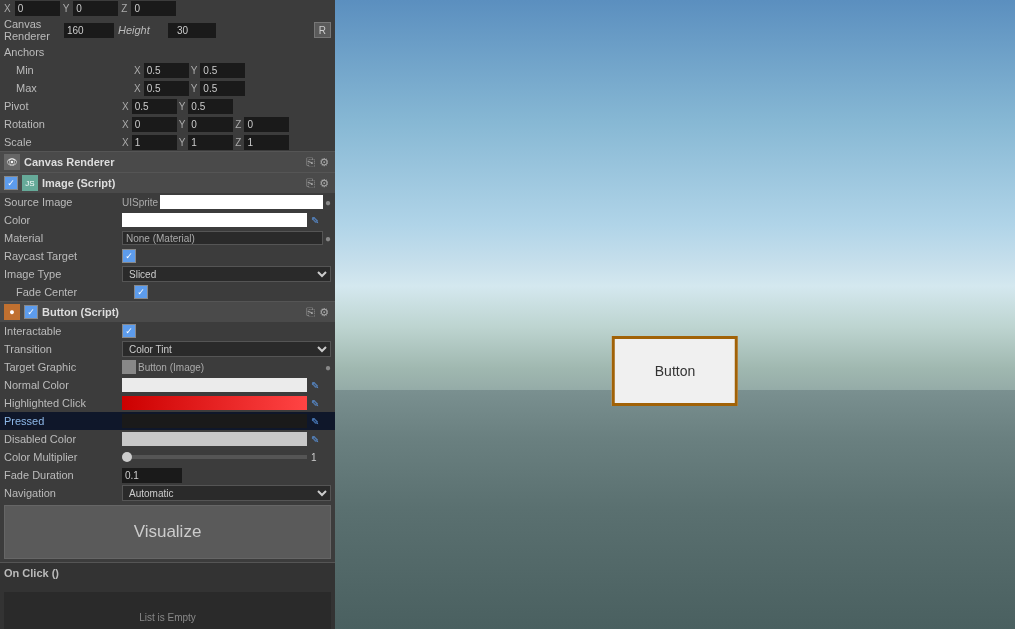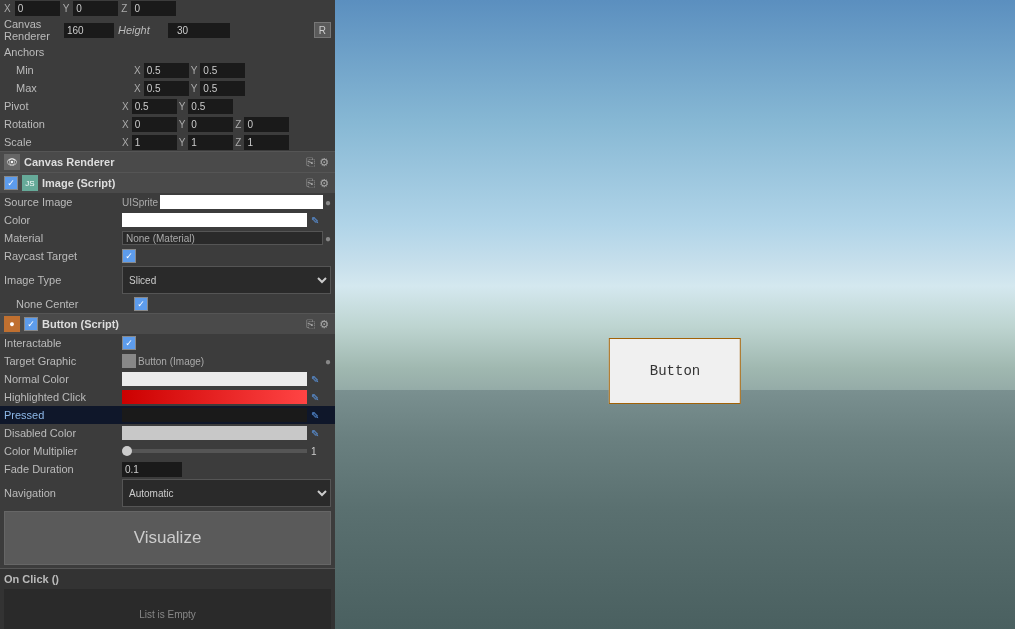--- a/index.html
+++ b/index.html
@@ -119,21 +119,21 @@
       font-size: 10px;
       padding: 0 2px;
     }
 
     
     .dropdown {
       background: #2a2a2a;
       border: 1px solid #555;
       color: #ccc;
       font-size: 10px;
-      height: 28px;
+      height: 16px;
       padding: 0 2px;
       flex: 1;
     }
 
     
     .top-numbers {
       display: flex;
       padding: 1px 4px;
       background: #3c3c3c;
     }
@@ -192,21 +192,21 @@
     .onclick-section {
       background: #333;
       border-top: 1px solid #555;
       padding: 4px;
     }
 
     .onclick-title {
       color: #bbb;
       font-size: 11px;
       font-weight: bold;
-      margin-bottom: 4px;
+      margin-bottom: 13px;
     }
 
     .onclick-content {
       background: #2a2a2a;
       height: 50px;
       display: flex;
       align-items: center;
       justify-content: center;
       color: #888;
       font-size: 10px;
@@ -264,26 +264,26 @@
       background: linear-gradient(180deg, #7a9090 0%, #6a8080 20%, #5a7070 50%, #4a6060 100%);
     }
 
     
     .scene-button {
       position: absolute;
       top: 59%;
       left: 50%;
       transform: translate(-50%, -50%);
       background: #f0f0f0;
-      border: 1px solid #a16207;
+      border: 3px solid #a16207;
       color: #333;
       font-size: 14px;
       padding: 24px 40px;
       cursor: pointer;
-      font-family: Liberation Mono, monospace;
+      font-family: Liberation Sans, sans-serif;
     }
 
     .indented {
       padding-left: 16px;
     }
 
     .row-blue-highlight {
       background: #0f172a;
     }
 
@@ -310,21 +310,21 @@
       <input class="input-field input-sm" value="0" style="">
       <span class="coord-label">Z</span>
       <input class="input-field input-sm" value="0" style="">
     </div>
   </div>
 
   <div class="row">
     <span style="width:60px; color:#bbb; font-size:11px;">Canvas Renderer</span>
     <input class="input-field" style="width: 50px;" value="160">
     <span style="width:50px; color:#bbb; font-size:11px; margin-left:4px;font-style:italic;">Height</span>
-    <input class="input-field" style="width: 62px; padding-left: 9px;" value="30">
+    <input class="input-field" style="width: 48px; padding-left: 9px;" value="30">
     <div style="margin-left:auto; display:flex; gap:2px;">
       <button class="small-btn">R</button>
     </div>
   </div>
 
   <div class="row">
     <span class="label">Anchors</span>
   </div>
   <div class="row indented">
     <span class="label">Min</span>
@@ -427,37 +427,43 @@
   </div>
 
   <div class="row">
     <span class="label">Image Type</span>
     <select class="dropdown">
       <option>Sliced</option>
     </select>
   </div>
 
   <div class="row indented">
-    <span class="label">None Center</span>
+    <span class="label">Fade Center</span>
     <div class="checkbox-icon">✓</div>
   </div>
 
   <div class="section-header">
     <div style="width:16px; height:16px; background:#c07030; margin-right:4px; display:flex; align-items:center; justify-content:center; font-size:9px; color:#fff;">●</div>
     <div class="checkbox-icon">✓</div>
     <span class="section-title">Button (Script)</span>
     <button class="gear-btn">⎘</button>
     <button class="gear-btn">⚙</button>
   </div>
 
   <div class="row">
     <span class="label">Interactable</span>
     <div class="checkbox-icon">✓</div>
   </div>
 
+  <div class="row">
+    <span class="label">Transition</span>
+    <select class="dropdown">
+      <option>Color Tint</option>
+    </select>
+  </div>
 
   <div class="row">
     <span class="label">Target Graphic</span>
     <div style="display:flex; align-items:center; flex:1; gap:2px;">
       <div style="width:14px; height:14px; background:#888;"></div>
       <span style="font-size:10px; color:#aaa; flex:1;">Button (Image)</span>
       <span style="color:#888; font-size:10px;">●</span>
     </div>
   </div>
 

